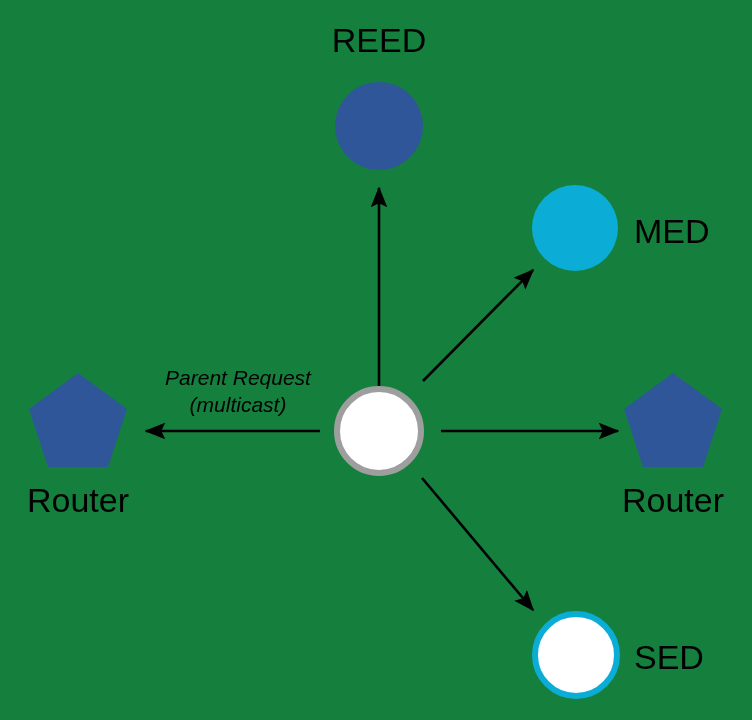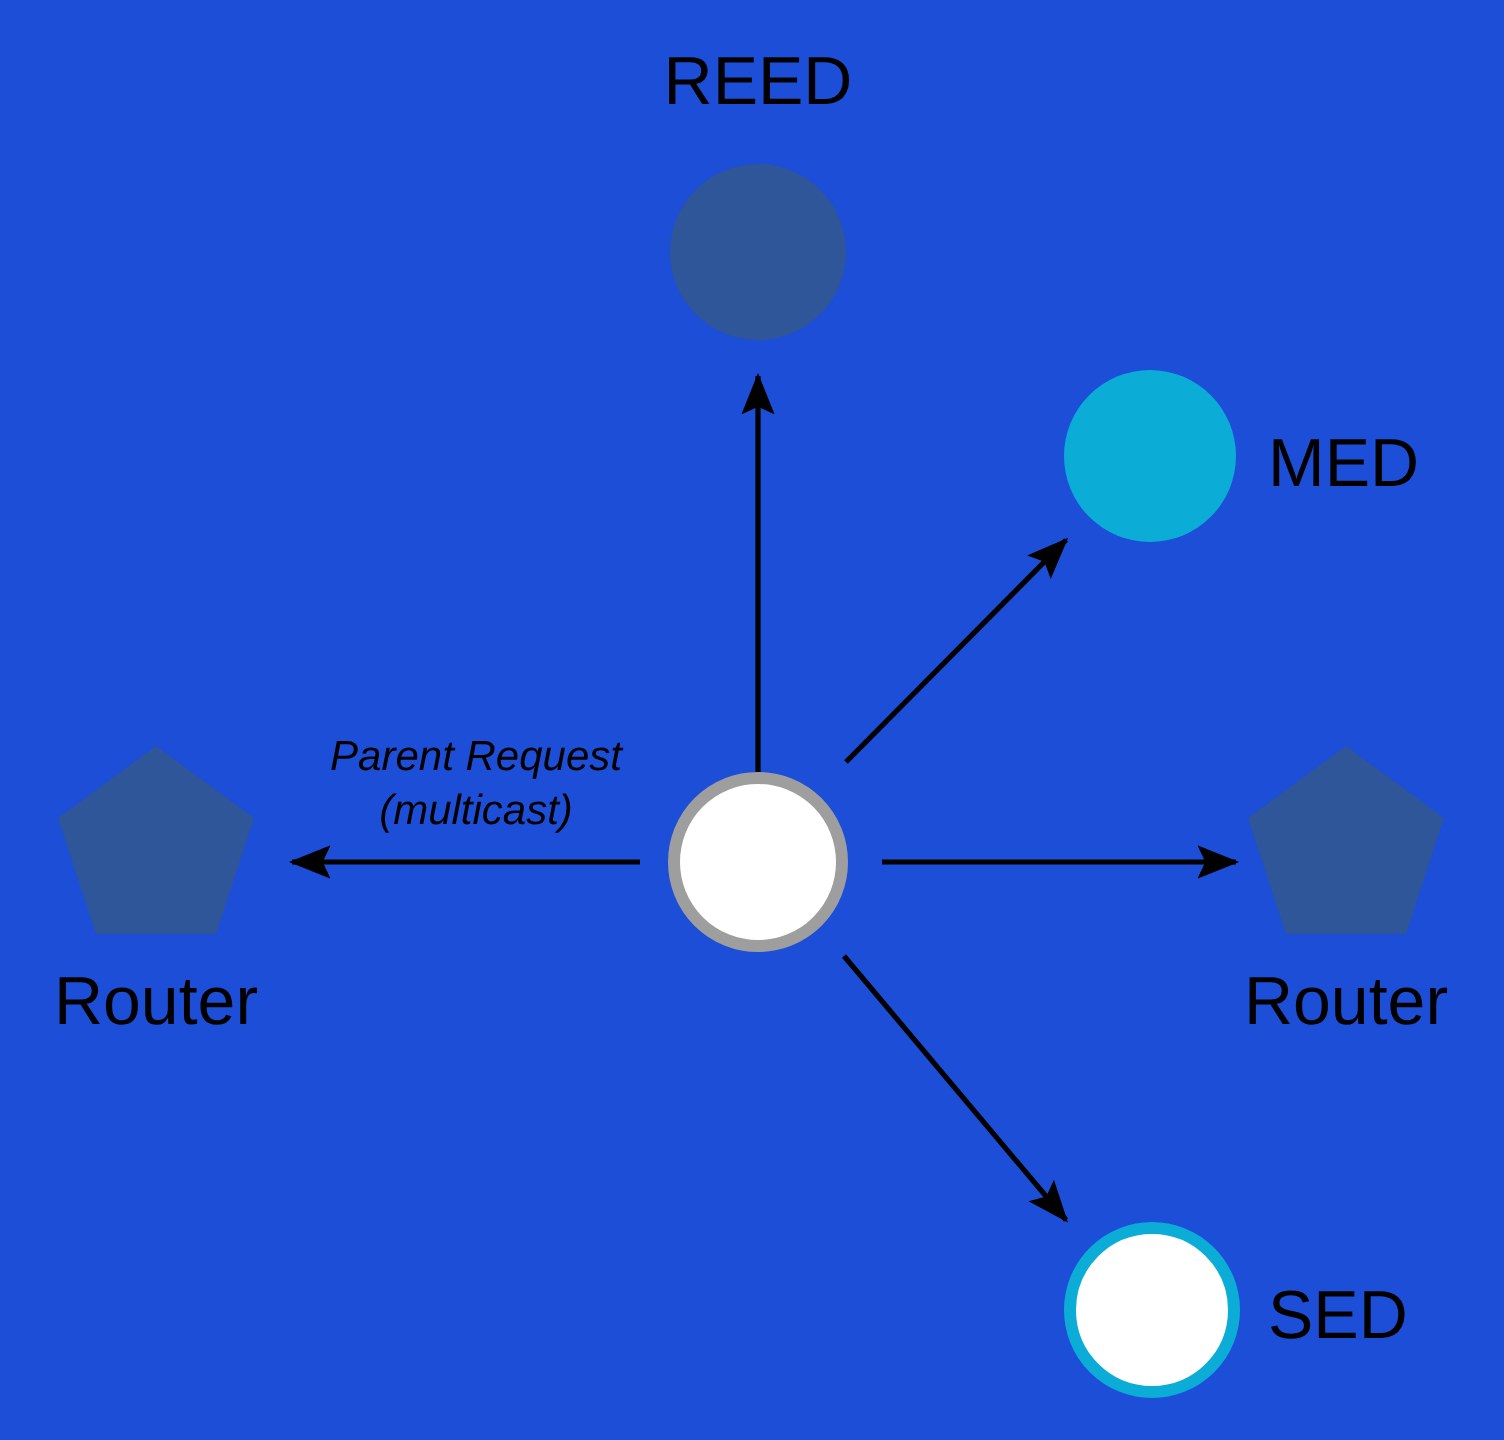--- a/index.html
+++ b/index.html
@@ -11,21 +11,21 @@
   body {
     width: 752px;
     height: 720px;
     font-family: "Liberation Sans", sans-serif;
     overflow: hidden;
   }
   #diagram-root {
     position: relative;
     width: 752px;
     height: 720px;
-    background: #1d4ed8;
+    background: #15803d;
   }
   #diagram-svg {
     position: absolute;
     top: 0;
     left: 0;
     width: 752px;
     height: 720px;
     display: block;
   }
   .node-label {

